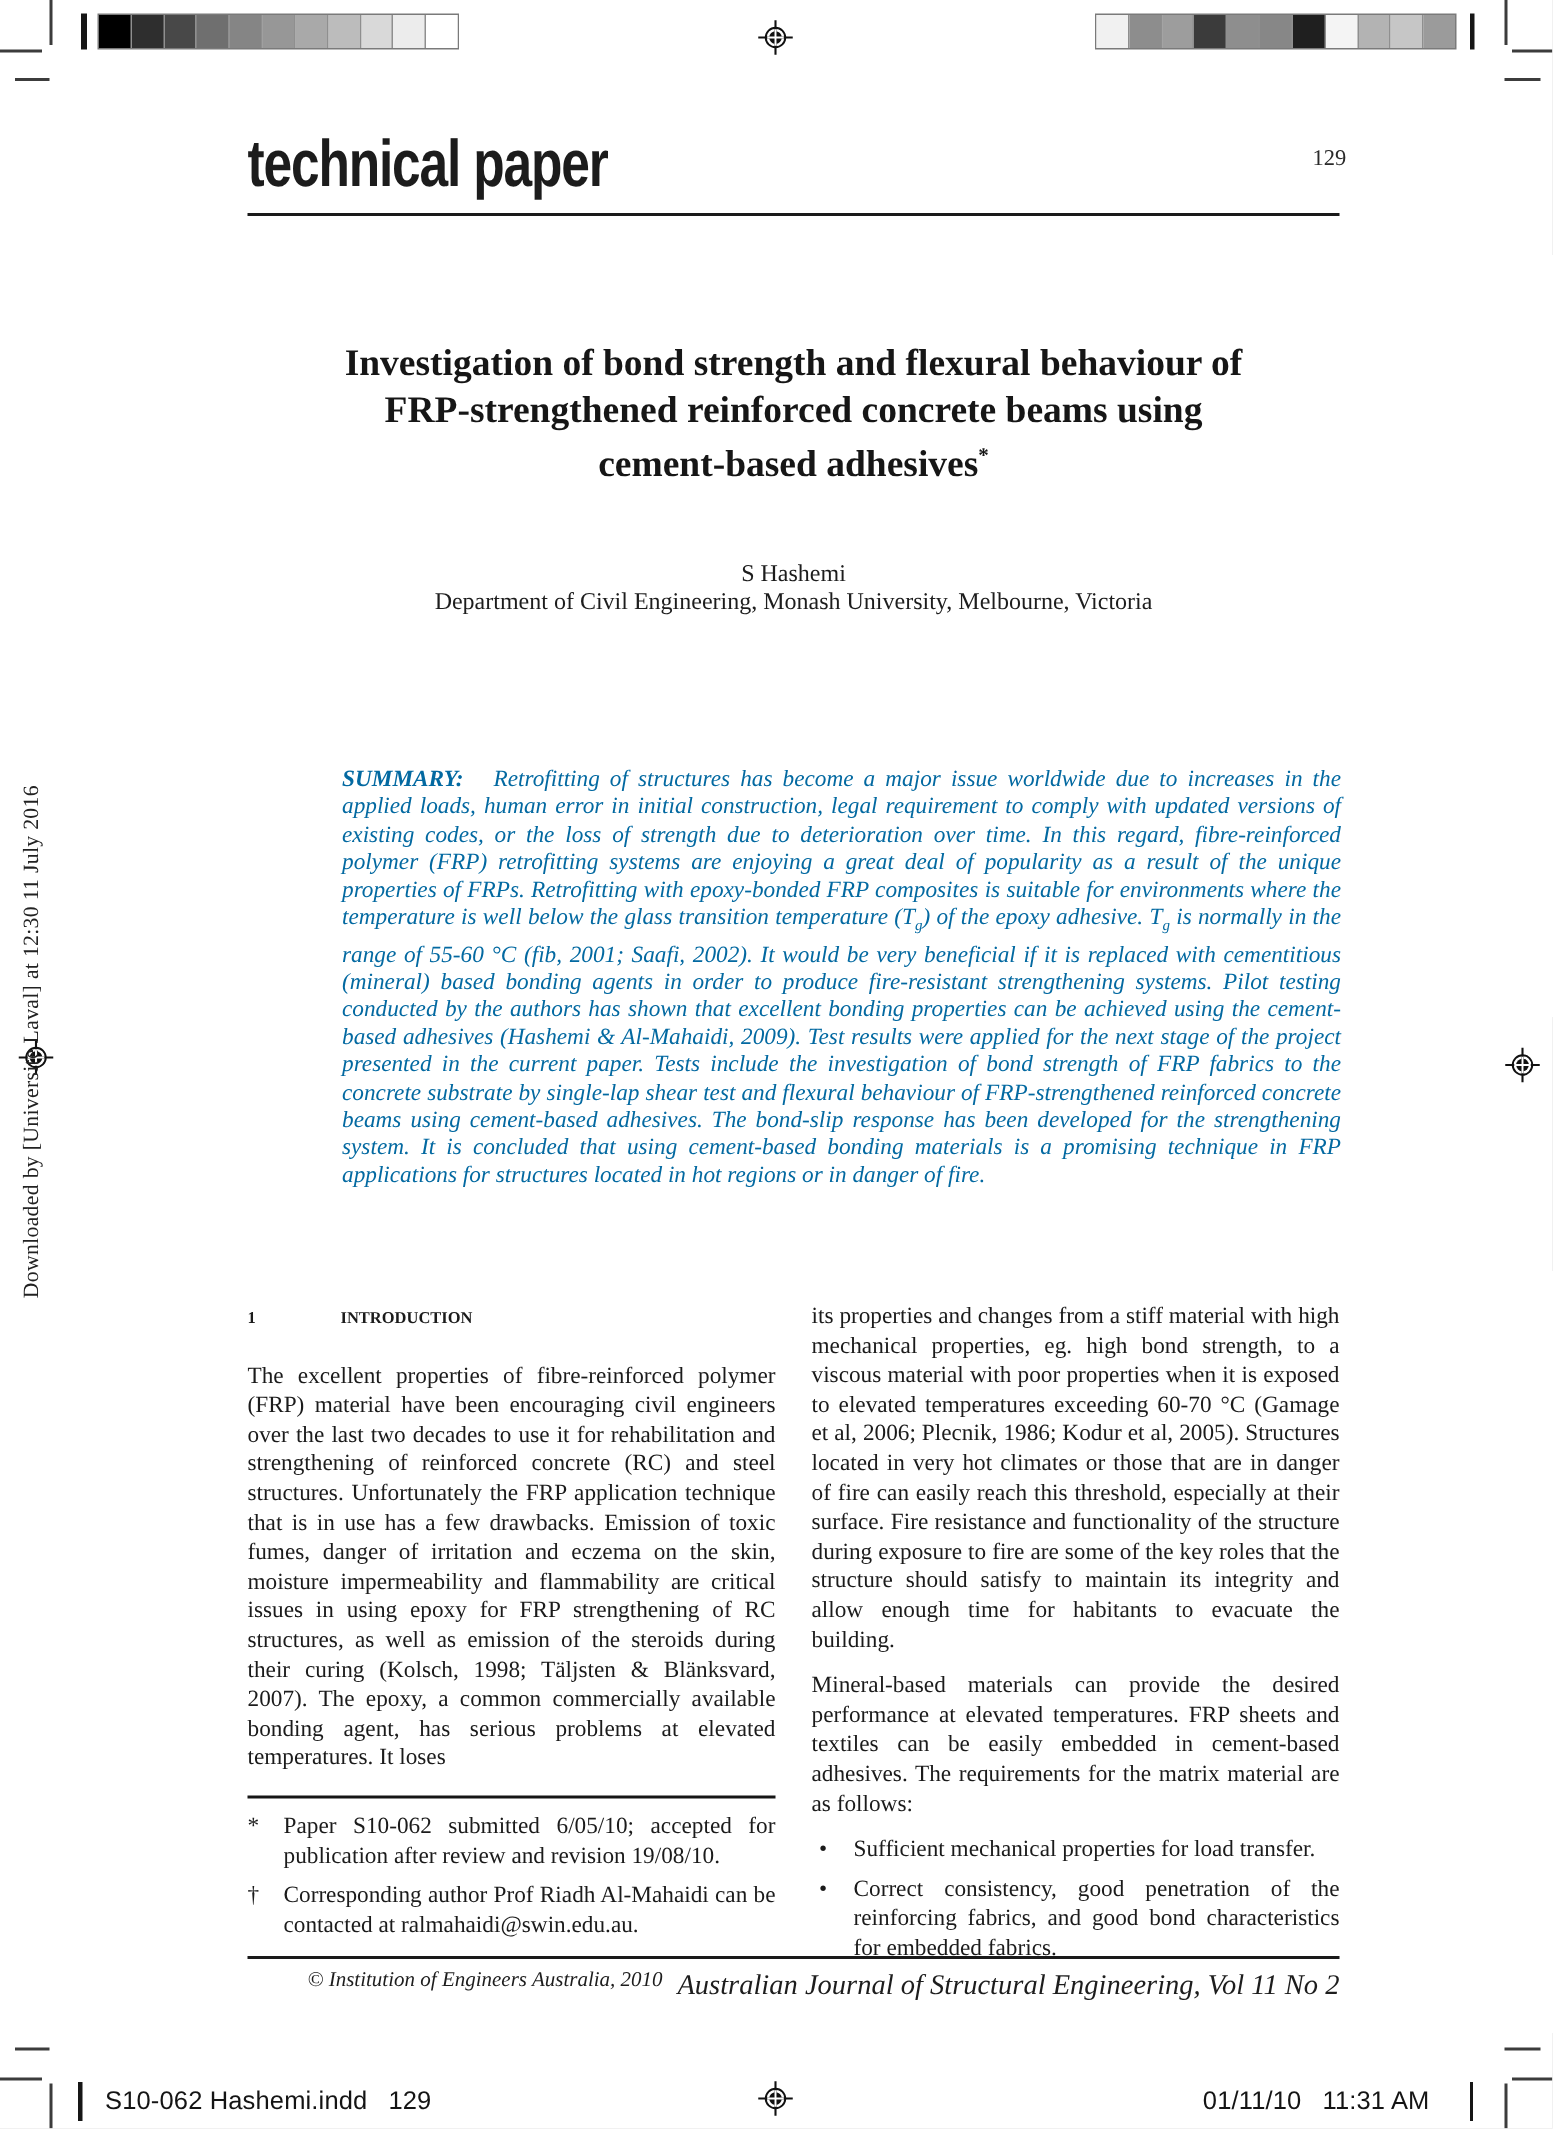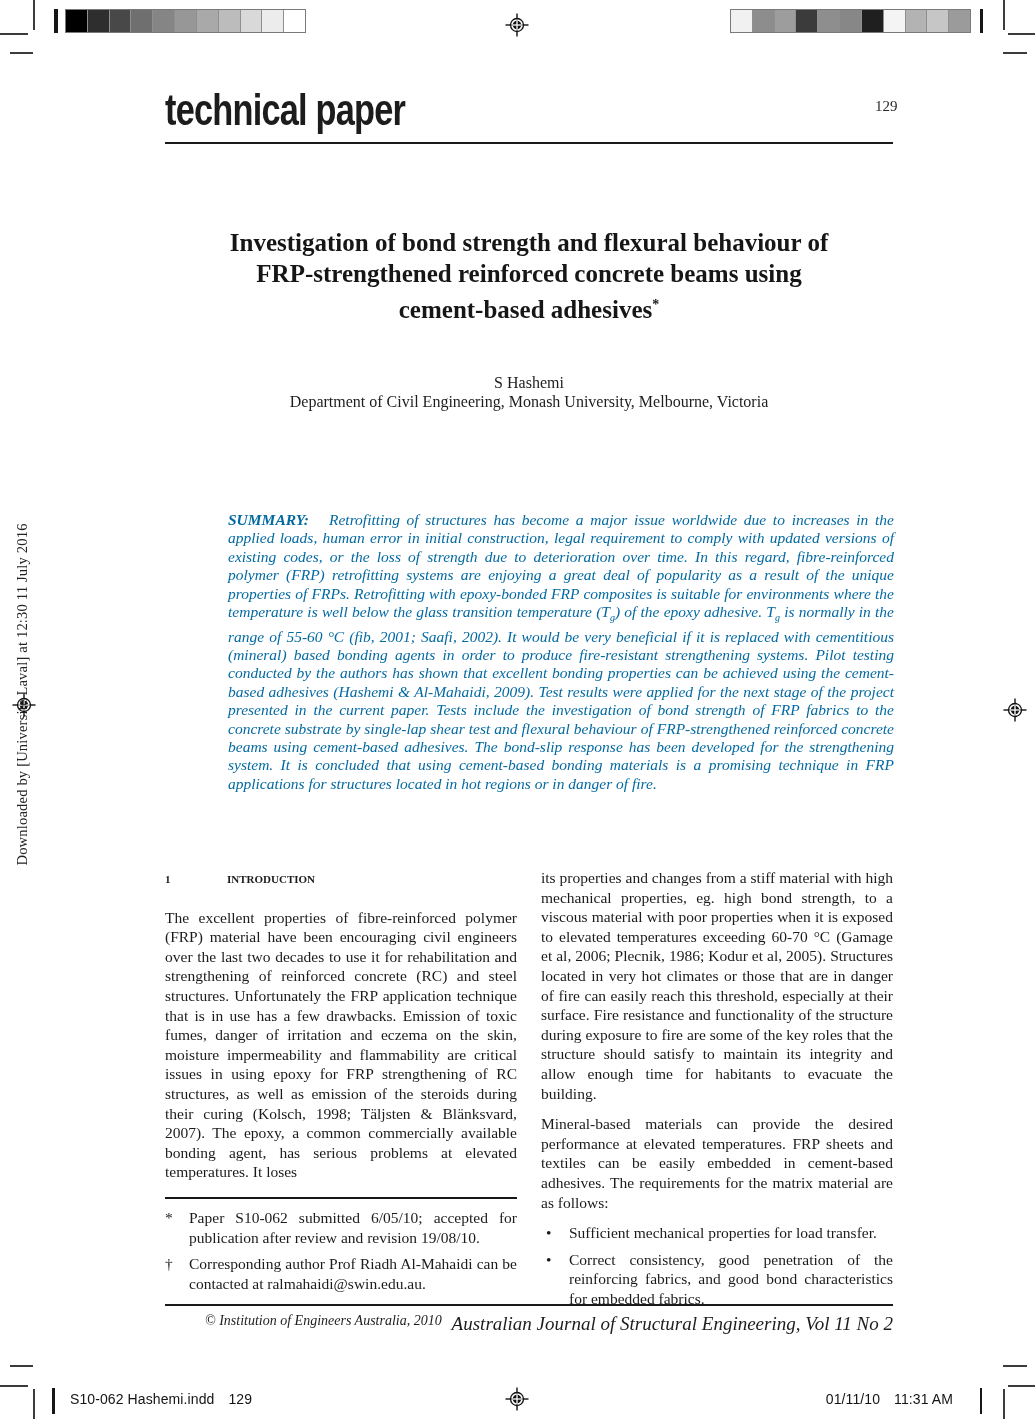--- a/index.html
+++ b/index.html
@@ -67,21 +67,21 @@
   .footnote { display:flex; margin-bottom:7px; }
   .footnote .fmark { width:24px; }
   .footnote .ftext { flex:1; }
   
   .footer-rule { left:165px; top:1304px; width:728px; height:2px; }
   .footer-left  { position:absolute; left:165px; top:1313px; font-style:italic; font-size:14px;margin-left:40px; }
   .footer-right { position:absolute; right:142px; top:1313px; font-style:italic; font-size:19px; }
   
   .printinfo {
     position:absolute; top:1391px; font-family:"Liberation Sans", sans-serif;
-    font-size:14px; color:#141414; letter-spacing:0.1px;
+    font-size:17px; color:#141414; letter-spacing:0.1px;
   }
   .printinfo.left { left:70px; }
   .printinfo.right { right:82px; }
   .printinfo .gap { display:inline-block; width:14px; }
 </style>
 </head>
 <body>
 
 <div class="page">
 

